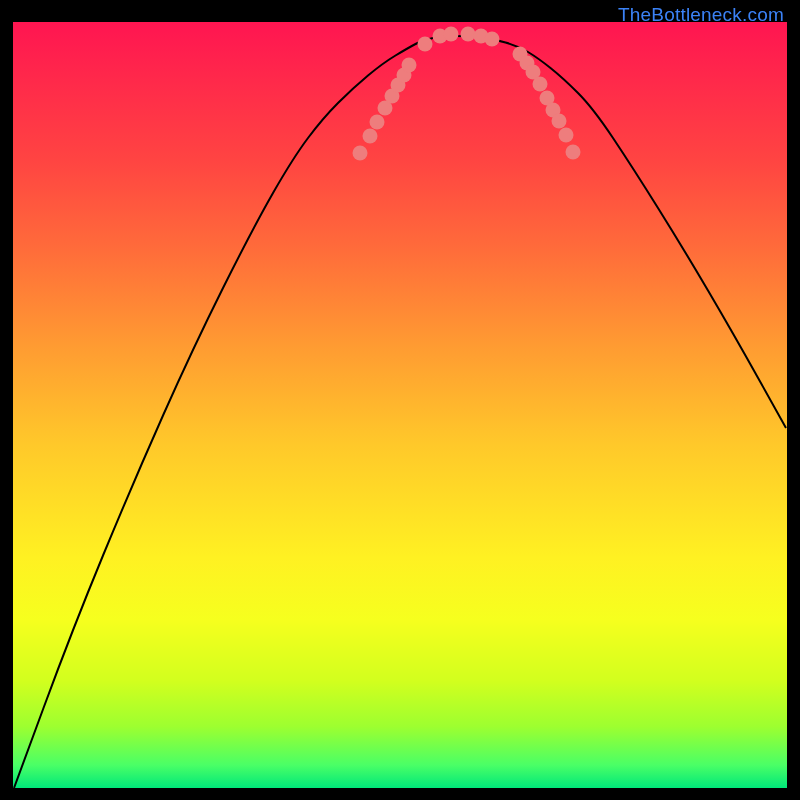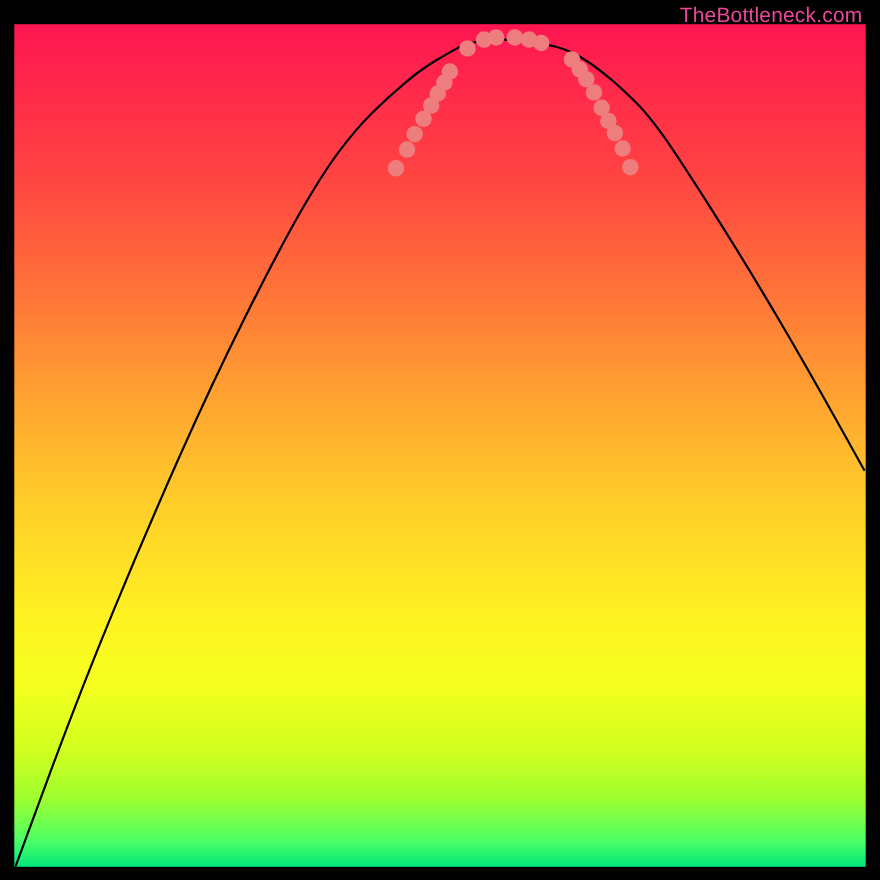--- a/index.html
+++ b/index.html
@@ -30,21 +30,21 @@
       #4aff66 97%,
       #00e77a 100%
     );
     overflow: visible;
   }
   
   .watermark {
     position: absolute;
     top: 4px;
     right: 16px;
-    color: #ec4899;
+    color: #3b82f6;
     font-size: 19px;
     font-weight: 500;
     letter-spacing: 0.2px;
   }
   svg.curve {
     position: absolute;
     left: 0;
     top: 0;
     width: 774px;
     height: 766px;

